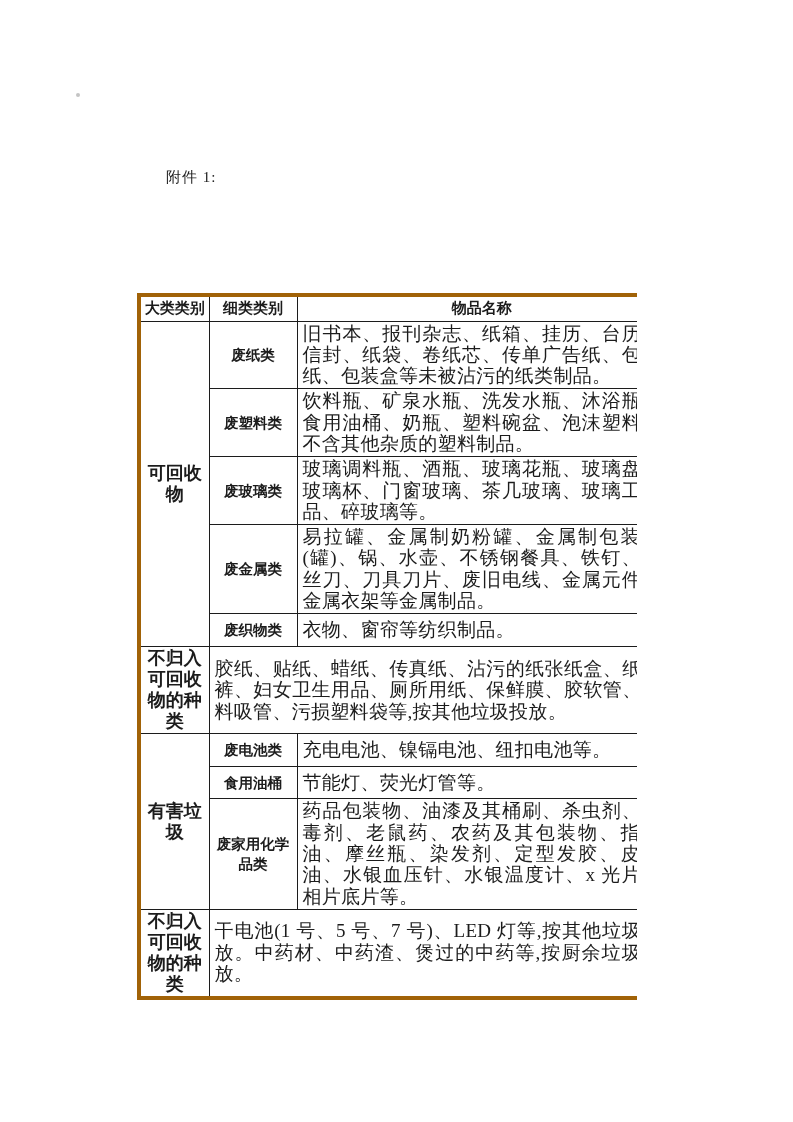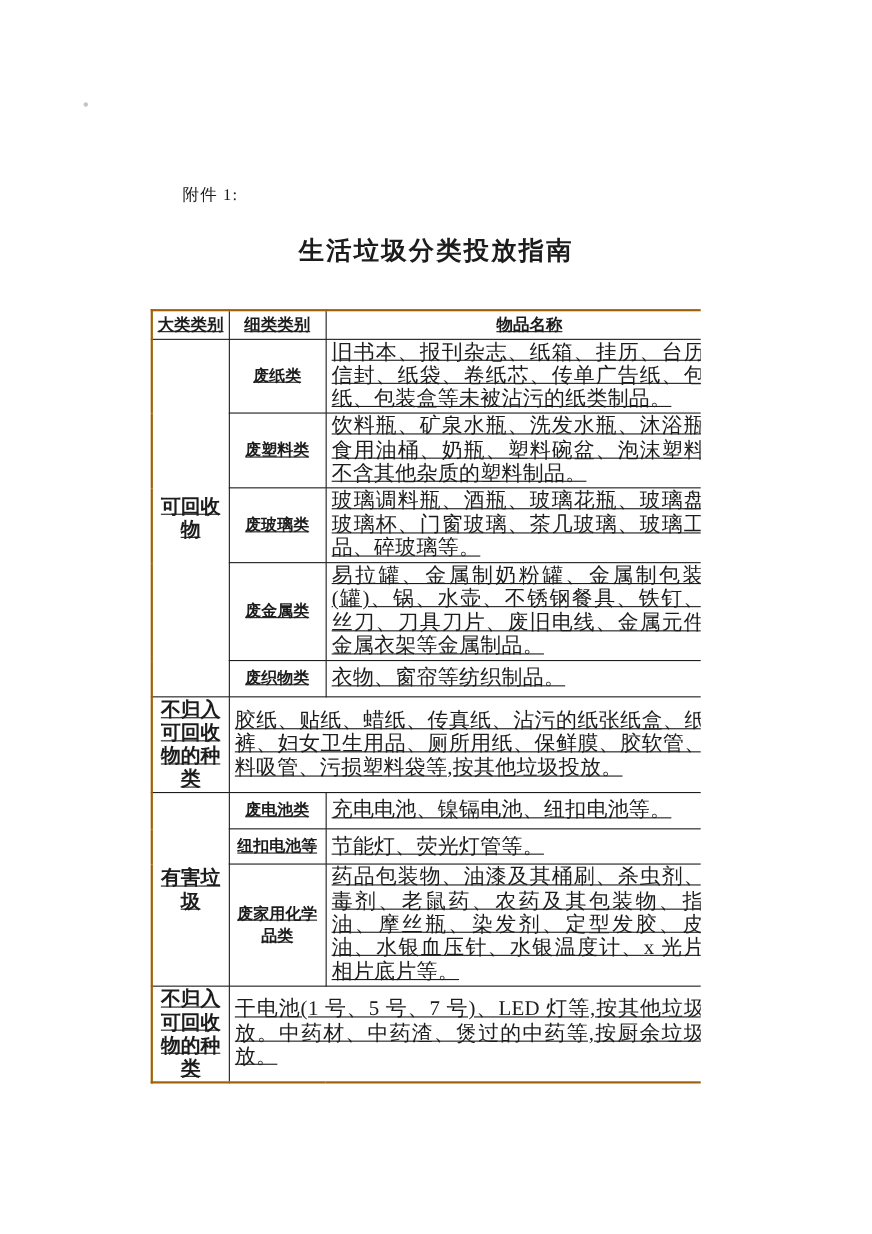--- a/index.html
+++ b/index.html
@@ -38,26 +38,25 @@
     top: 212px;
     width: 793px;
     text-align: center;
     font-size: 23px;
     font-weight: bold;
     letter-spacing: 2px;
   }
   .waste-table {
     position: absolute;
     left: 137px;
-    top: 281px;
+    top: 293px;
     width: 529px;
     border-collapse: collapse;
     table-layout: fixed;
-    border: 2px solid #a16207;
-    text-decoration: underline;
+    border: 4px solid #a16207;
   }
   .waste-table th, .waste-table td {
     border: 1px solid #1c1c1c;
     vertical-align: middle;
     overflow: hidden;
   }
   .waste-table th {
     font-size: 15px;
     font-weight: bold;
     text-align: center;
@@ -107,21 +106,20 @@
 </style>
 </head>
 <body>
 
 <div class="page">
 
   <div class="scan-speck"></div>
 
   <div class="attachment-label">附件 1:</div>
 
-  <div class="doc-title">生活垃圾分类投放指南</div>
 
   <table class="waste-table">
     <colgroup>
       <col style="width:70px">
       <col style="width:88px">
       <col style="width:371px">
     </colgroup>
 
     <tbody>
         <tr class="h-header">
@@ -161,21 +159,21 @@
       <td class="cell-items" colspan="2">胶纸、贴纸、蜡纸、传真纸、沾污的纸张纸盒、纸尿裤、妇女卫生用品、厕所用纸、保鲜膜、胶软管、塑料吸管、污损塑料袋等,按其他垃圾投放。</td>
     </tr>
 
     <tr class="h-r7">
       <td class="cell-major" rowspan="3">有害垃圾</td>
       <td class="cell-sub">废电池类</td>
       <td class="cell-items">充电电池、镍镉电池、纽扣电池等。</td>
     </tr>
 
     <tr class="h-r8">
-      <td class="cell-sub">纽扣电池等</td>
+      <td class="cell-sub">食用油桶</td>
       <td class="cell-items">节能灯、荧光灯管等。</td>
     </tr>
 
     <tr class="h-r9">
       <td class="cell-sub">废家用化学品类</td>
       <td class="cell-items">药品包装物、油漆及其桶刷、杀虫剂、消毒剂、老鼠药、农药及其包装物、指甲油、摩丝瓶、染发剂、定型发胶、皮鞋油、水银血压针、水银温度计、x 光片、相片底片等。</td>
     </tr>
 
     <tr class="h-r10">
       <td class="cell-major">不归入可回收物的种类</td>

